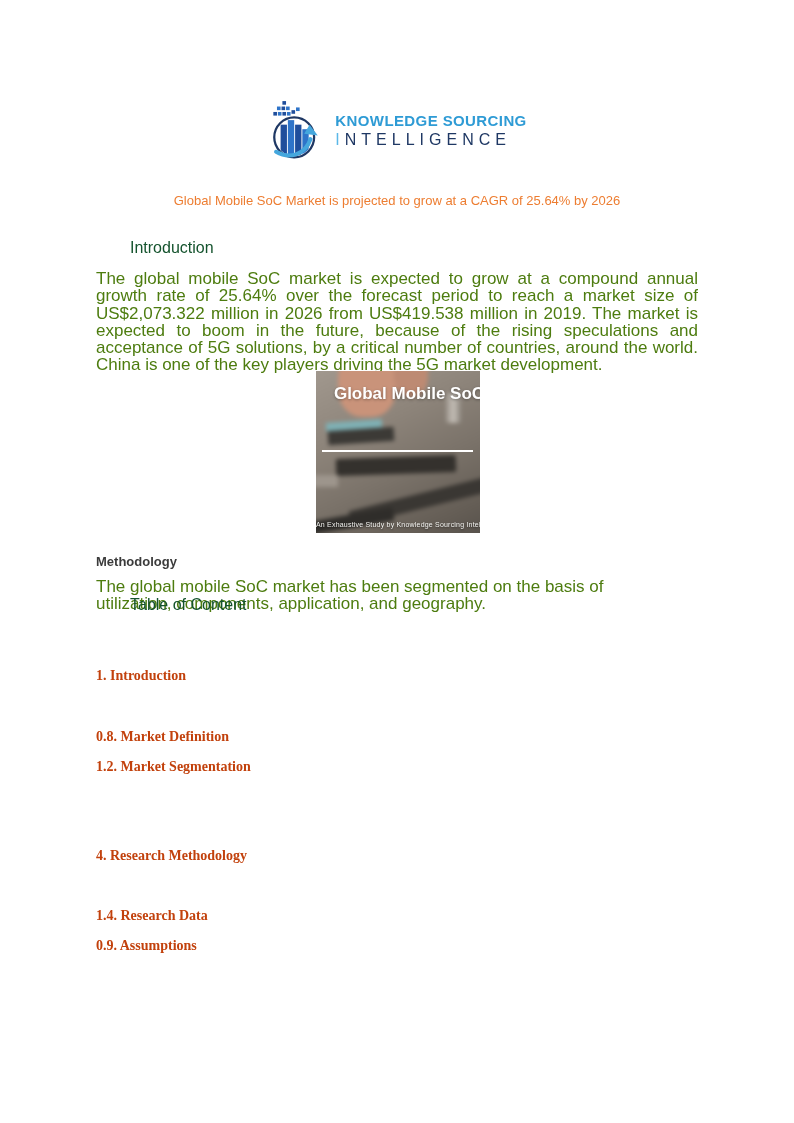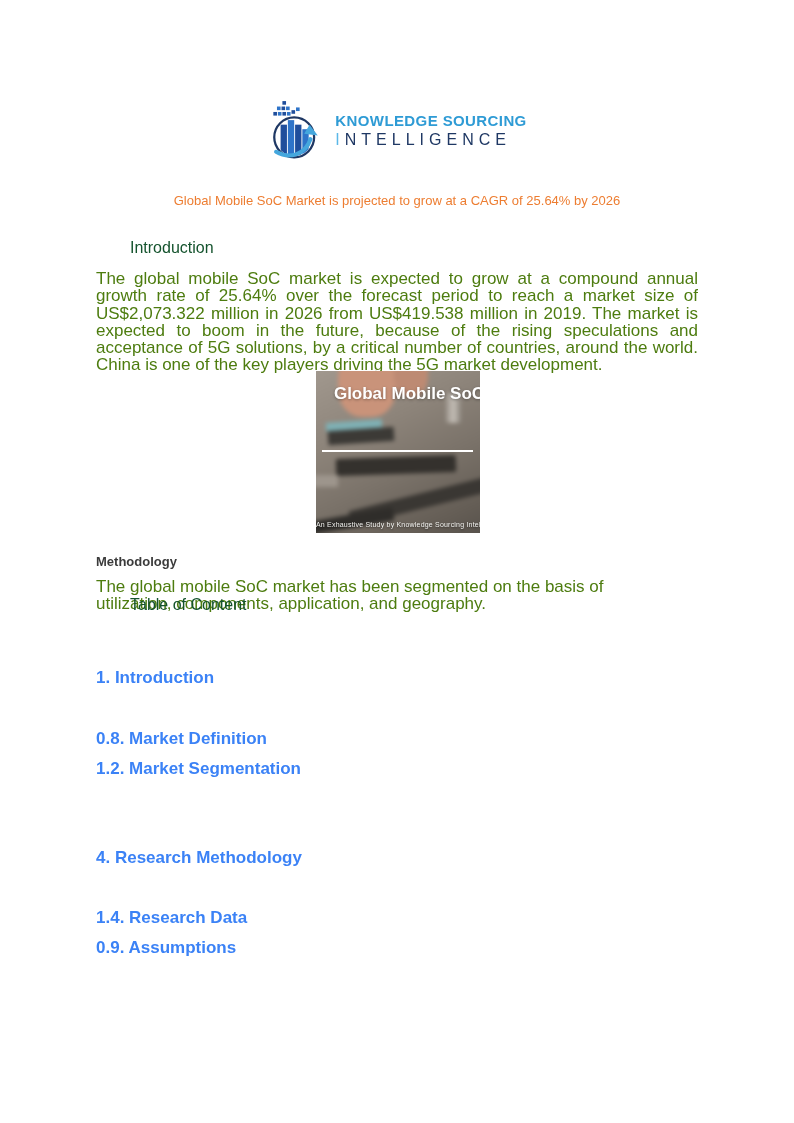--- a/index.html
+++ b/index.html
@@ -36,22 +36,22 @@
   .h-bold{
     position:absolute;left:96px;font-size:13px;font-weight:bold;color:#3b3b3b;
   }
   .para{
     position:absolute;left:96px;width:602px;
     font-size:17px;line-height:17.3px;color:#4d7c0f;
   }
   .justify{text-align:justify;}
   .toc-item{
     position:absolute;left:96px;
-    font-family:Liberation Sans, sans-serif;
-    font-size:17px;font-weight:bold;color:#3b82f6;white-space:nowrap;
+    font-family:Liberation Serif, serif;
+    font-size:14px;font-weight:bold;color:#c2410c;white-space:nowrap;
   }
   
   .figure{
     position:absolute;left:316px;top:371px;width:164px;height:162px;
     overflow:hidden;background:#847b72;
   }
   .photo-layer{position:absolute;inset:-6px;filter:blur(2px);}
   .photo-base{
     position:absolute;inset:0;
     background:linear-gradient(155deg,#a39a90 0%,#8d847a 35%,#7a7269 60%,#645d55 85%,#55504a 100%);

